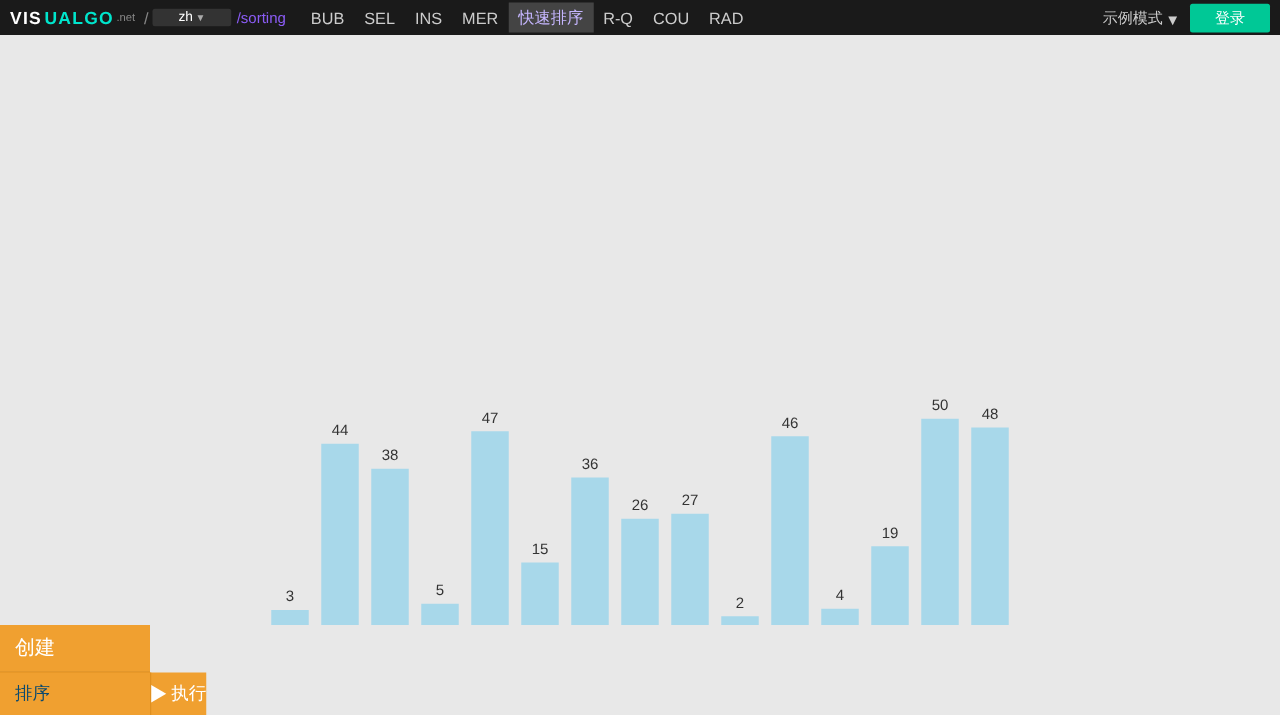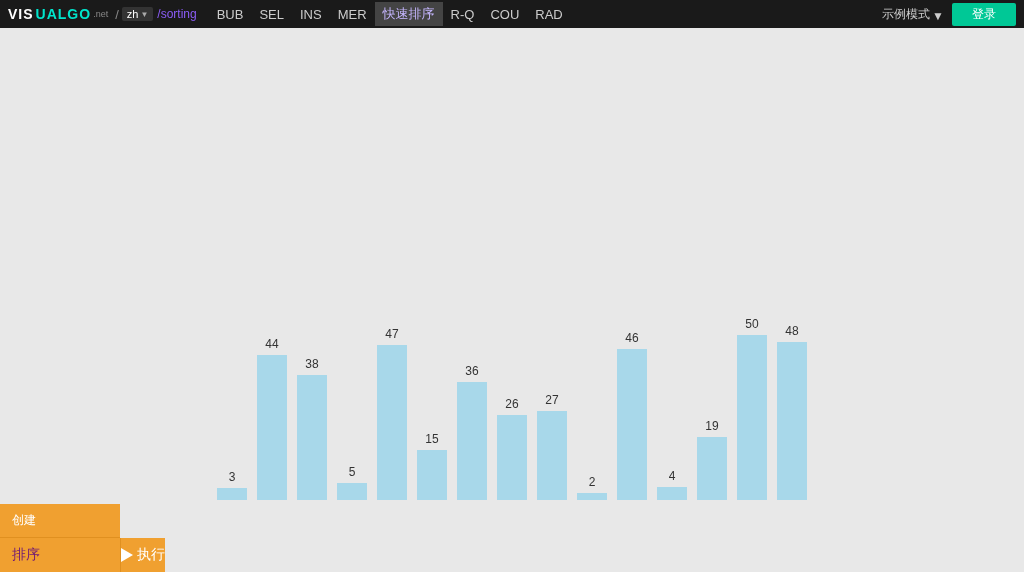--- a/index.html
+++ b/index.html
@@ -23,21 +23,21 @@
     }
     .logo-vis { color: #fff; font-weight: bold; font-size: 14px; letter-spacing: 1px; }
     .logo-algo { color: #00e5cc; font-weight: bold; font-size: 14px; letter-spacing: 1px; }
     .logo-net { color: #888; font-size: 9px; vertical-align: super; }
     .nav-sep { color: #888; font-size: 13px; margin: 0 3px; }
     .lang-btn {
       background: #333;
       color: #fff;
       border: none;
       font-size: 11px;
-      padding: 1px 5px;
+      padding: 1px 21px;
       cursor: pointer;
       border-radius: 2px;
       display: flex;
       align-items: center;
       gap: 2px;
     }
     .lang-btn .arrow { font-size: 8px; color: #aaa; }
     .nav-path { color: #8b5cf6; font-size: 12px; margin: 0 4px; }
     .nav-links { display: flex; align-items: center; gap: 0; margin-left: 8px; }
     .nav-link {
@@ -121,33 +121,33 @@
       position: absolute;
       bottom: 0;
       left: 0;
       width: 120px;
       background: transparent;
     }
 
     .btn-create {
       background: #f0a030;
       color: #fff;
-      font-size: 12px;
+      font-size: 16px;
       padding: 8px 0;
       width: 120px;
       border: none;
       cursor: pointer;
       display: block;
       text-align: left;
       padding-left: 12px;
     }
 
     .btn-sort {
       background: #f0a030;
-      color: #701a75;
+      color: #0c4a6e;
       font-size: 14px;
       padding: 8px 0;
       width: 120px;
       border: none;
       cursor: pointer;
       display: block;
       text-align: left;
       padding-left: 12px;
       border-top: 1px solid #e09020;
     }

